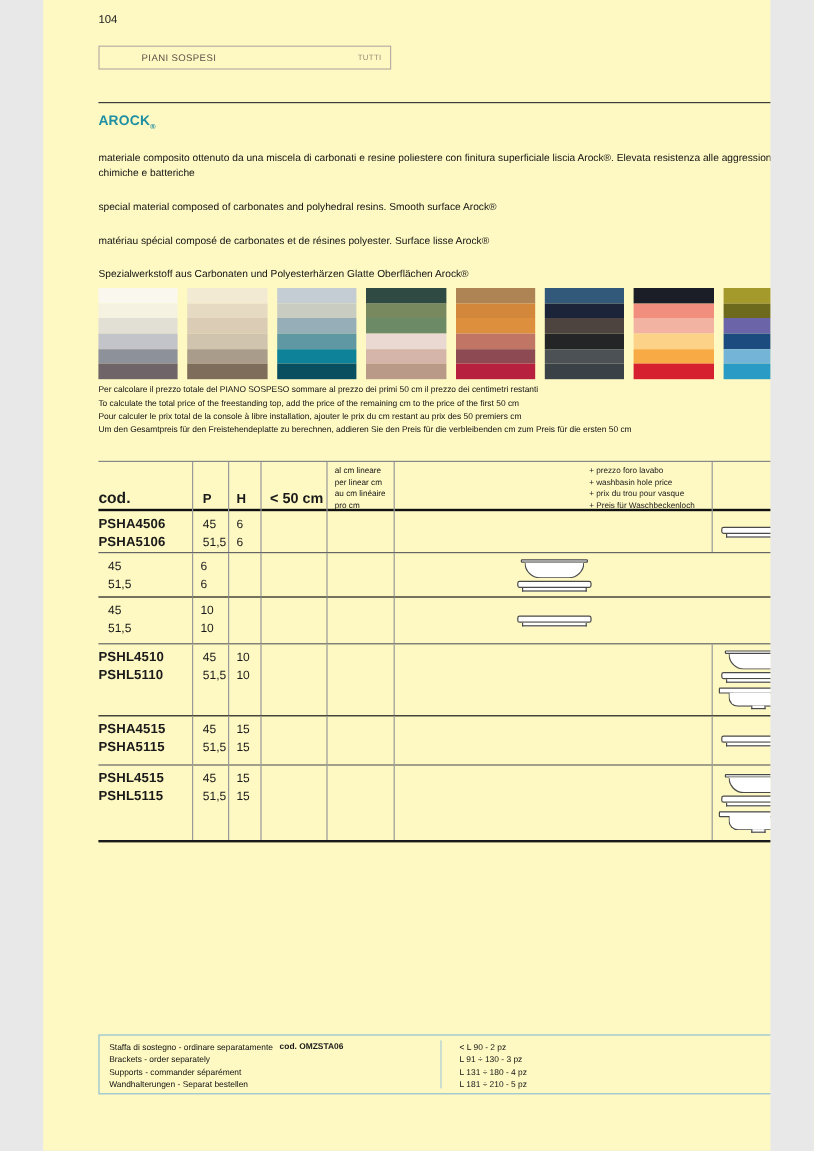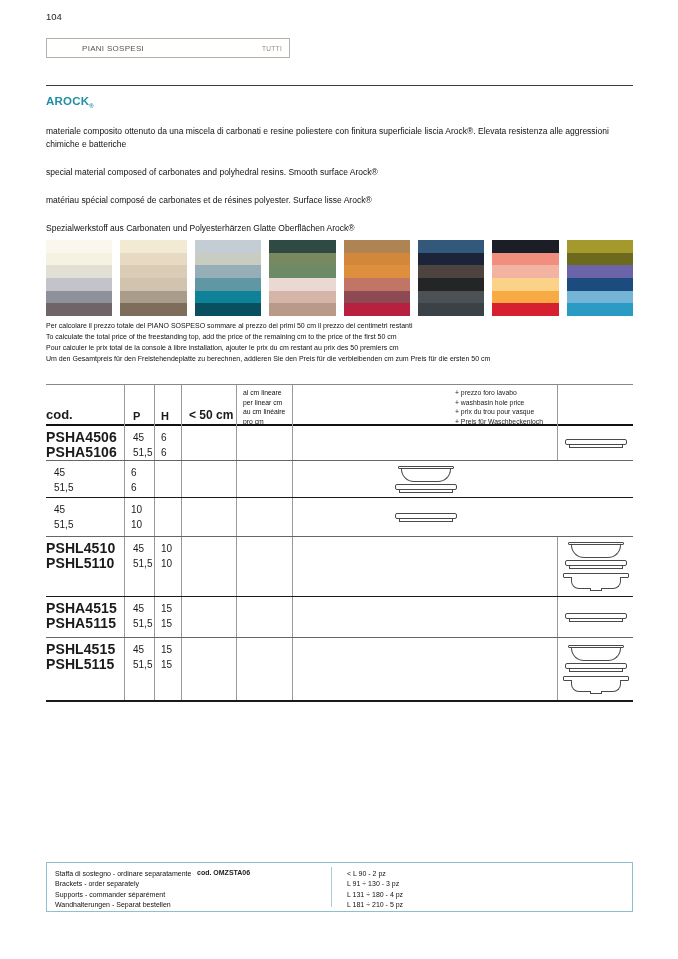--- a/index.html
+++ b/index.html
@@ -1,18 +1,18 @@
 <!DOCTYPE html>
 <html><head>
 <meta charset="utf-8">
 <style>
   * { margin:0; padding:0; box-sizing:border-box; }
   html,body { background:#e8e8e8; }
   .page {
-    position:relative; width:678px; height:959px; background:#ffffff;
+    position:relative; width:606px; height:959px; background:#fef9c3;
     font-family:"Liberation Sans", sans-serif; color:#1a1a1a; margin:0 auto;
     overflow:hidden;
   }
   .page-number { position:absolute; left:46px; top:11px; font-size:9.5px; color:#222; }
   .category-box {
     position:absolute; left:46px; top:38px; width:244px; height:20px;
     border:1px solid #b9aea3; display:flex; align-items:center; justify-content:space-between;
     padding:0 7px;
   }
   .cat-title { font-size:8px; color:#5f5148; letter-spacing:0.3px;margin-left:28px; }
@@ -37,21 +37,21 @@
   .h-h { padding-left:6px; }
   .h-w { display:flex; align-items:flex-end; padding:0 0 4px 7px; font-size:12px; font-weight:bold; }
   .small-head { font-size:6.8px; line-height:9.5px; color:#111; padding:3px 0 0 6px; }
   .hole-wrap { padding-top:3px; }
   .hole-block { margin-left:162px; font-size:6.8px; line-height:9.5px; }
   .t-body-row { border-top:1px solid #666; }
   .t-body-row.group-start { border-top:1.5px solid #1a1a1a; }
   .t-body-row:first-child { border-top:none; }
   .price-table { border-bottom:2px solid #1a1a1a; }
   .cell-lines { padding-top:4px; }
-  .code-line { font-size:14px; font-weight:bold; line-height:15px; letter-spacing:0.1px; }
+  .code-line { font-size:11px; font-weight:bold; line-height:15px; letter-spacing:0.1px; }
   .val-line { font-size:10px; line-height:15px; }
   .cell-cod { padding-left:0; }
   .cell-p .val-line { padding-left:8px; }
   .cell-h .val-line { padding-left:6px; }
   .cell-img { display:flex; flex-direction:column; align-items:center; justify-content:center; gap:4px; padding:4px 0; }
 
   
   .dw { display:flex; flex-direction:column; align-items:center; }
   .slab-top { width:62px; height:6px; border:1px solid #4a4a4a; border-radius:2px; background:#fff; }
   .slab-bot { width:54px; height:3px; border:1px solid #4a4a4a; border-top:none; background:#fff; }

